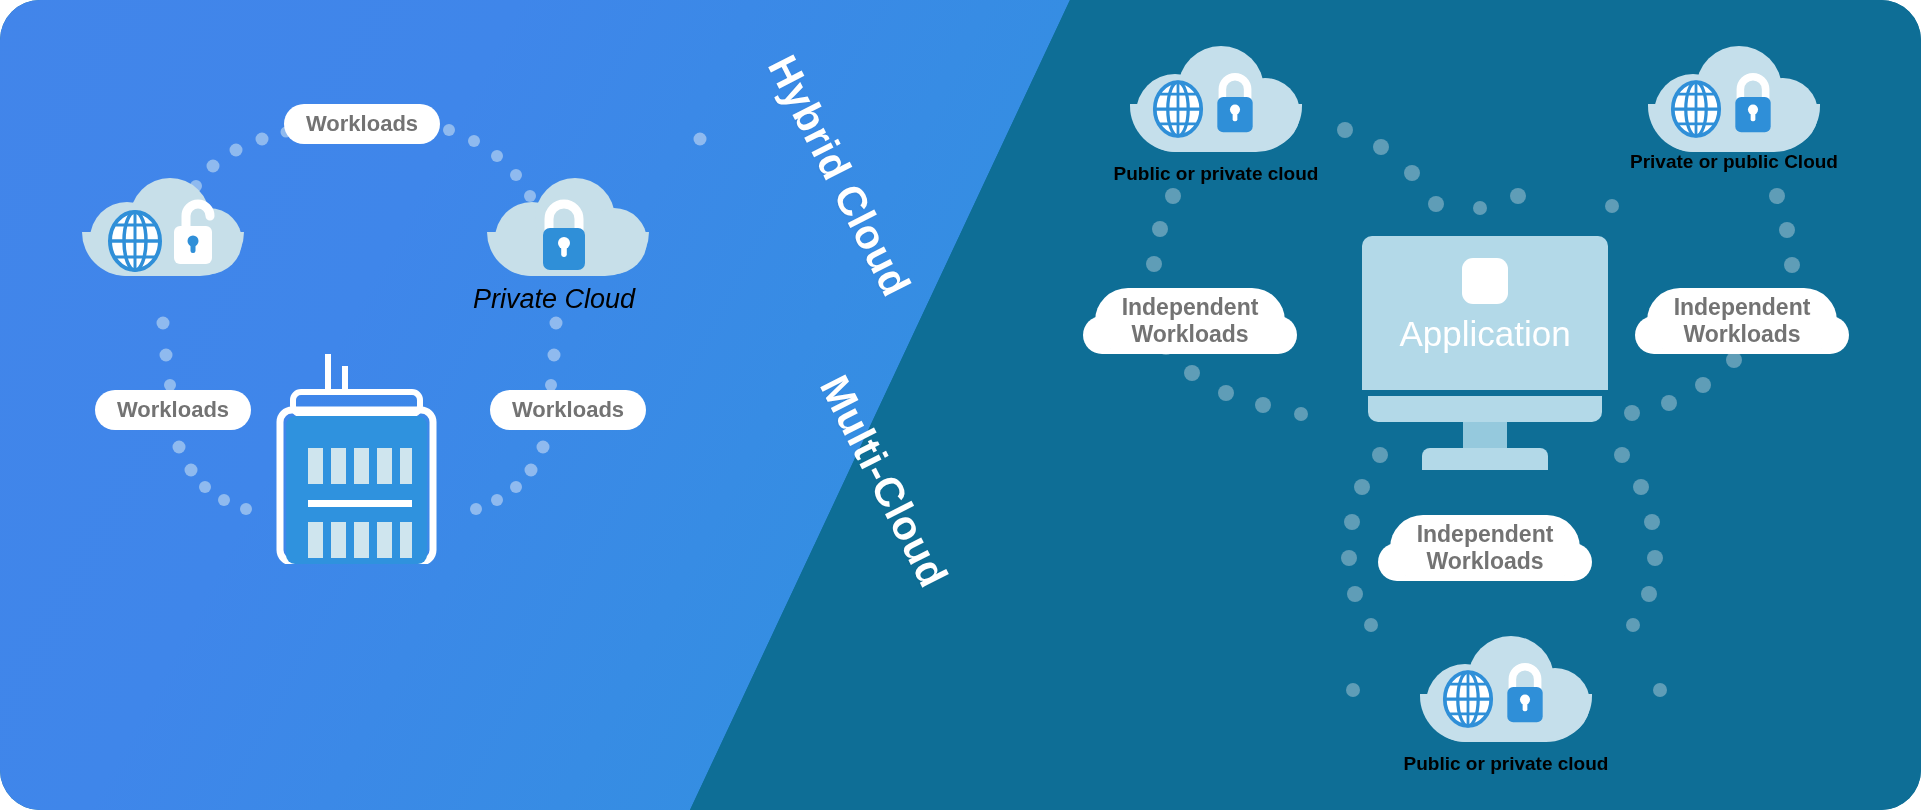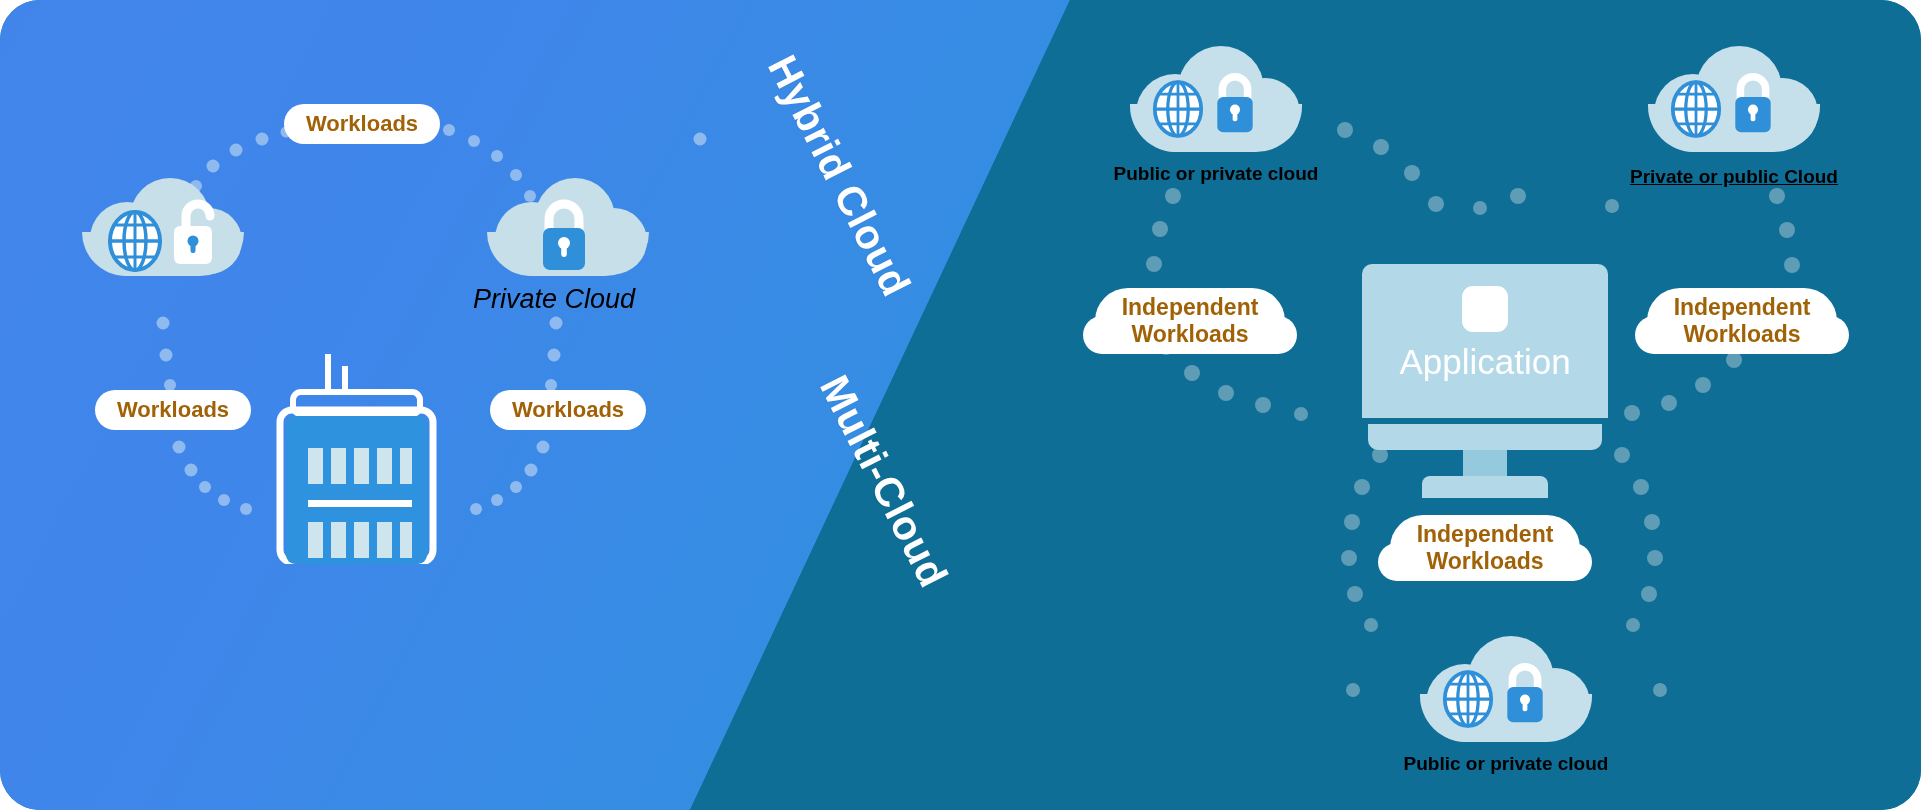--- a/index.html
+++ b/index.html
@@ -61,21 +61,21 @@
     font-weight:400;
   }
   .caption.big { font-size:27px; }
   .caption.small { font-size:19px; font-weight:700; }
   .caption.huge { font-size:38px; font-weight:400; letter-spacing:.3px;}
 
   
   .pill {
     position:absolute;
     background:#ffffff;
-    color:#a16207;
+    color:#737373;
     border-radius:999px;
     font-weight:700;
     display:flex;
     align-items:center;
     justify-content:center;
     text-align:center;
     white-space:nowrap;
     line-height:1.18;
   }
   .pill.one { height:40px; padding:0 22px; font-size:22px; }
@@ -368,21 +368,21 @@
     </div>
     <div class="lock" style="left:88px;top:32px;">
       <svg width="50" height="64" viewBox="0 0 58 76">
         <path d="M14 34 V23 a15 15 0 0 1 30 0 V34" fill="none" stroke="#ffffff" stroke-width="9" stroke-linecap="round"></path>
         <rect x="8" y="32" width="42" height="42" rx="7" fill="#2f8fd8"></rect>
         <circle cx="29" cy="47" r="6" fill="#ffffff"></circle>
         <rect x="26.2" y="47" width="5.6" height="14" rx="2.4" fill="#ffffff"></rect>
       </svg>
     </div>
   </div>
-  <div class="caption small" style="left:1618px;top:166px;width:232px;text-decoration:underline;">Private or public Cloud</div>
+  <div class="caption small" style="left:1618px;top:151px;width:232px;">Private or public Cloud</div>
 
   <div class="node" style="left:1412px;top:628px;width:188px;height:122px;">
     <div class="cloud" style="left:0;top:0;width:188px;height:120px;">
       <i style="left:14px;top:36px;width:78px;height:78px;"></i>
       <i style="left:56px;top:8px;width:86px;height:86px;"></i>
       <i style="left:108px;top:40px;width:70px;height:70px;"></i>
       <div class="base" style="left:8px;top:66px;width:172px;height:48px;"></div>
     </div>
     <div class="globe" style="left:30px;top:42px;">
       <svg width="52" height="58" viewBox="0 0 56 62">
@@ -398,21 +398,21 @@
       <svg width="50" height="64" viewBox="0 0 58 76">
         <path d="M14 34 V23 a15 15 0 0 1 30 0 V34" fill="none" stroke="#ffffff" stroke-width="9" stroke-linecap="round"></path>
         <rect x="8" y="32" width="42" height="42" rx="7" fill="#2f8fd8"></rect>
         <circle cx="29" cy="47" r="6" fill="#ffffff"></circle>
         <rect x="26.2" y="47" width="5.6" height="14" rx="2.4" fill="#ffffff"></rect>
       </svg>
     </div>
   </div>
   <div class="caption small" style="left:1390px;top:753px;width:232px;">Public or private cloud</div>
 
-  <div id="monitor" style="left:1362px;top:264px;width:246px;height:190px;">
+  <div id="monitor" style="left:1362px;top:236px;width:246px;height:190px;">
     <div class="mon-screen" style="left:0;top:0;width:246px;height:154px;"></div>
     <div class="mon-square" style="left:100px;top:22px;width:46px;height:46px;"></div>
     <div class="mon-text" style="left:0;top:78px;">Application</div>
     <div class="mon-bar" style="left:6px;top:160px;width:234px;height:26px;border-radius:0 0 10px 10px;"></div>
     <div class="mon-neck" style="left:101px;top:186px;width:44px;height:30px;"></div>
     <div class="mon-foot" style="left:60px;top:212px;width:126px;height:22px;"></div>
   </div>
 
   <div class="pill two" style="left:1095px;top:288px;">
     <span>Independent</span>

